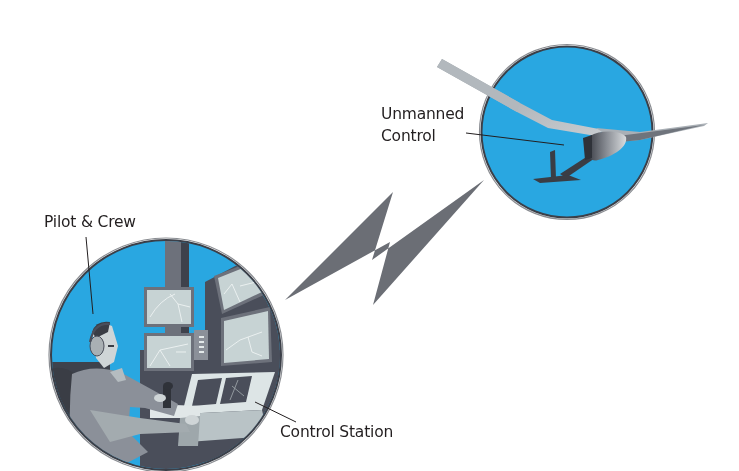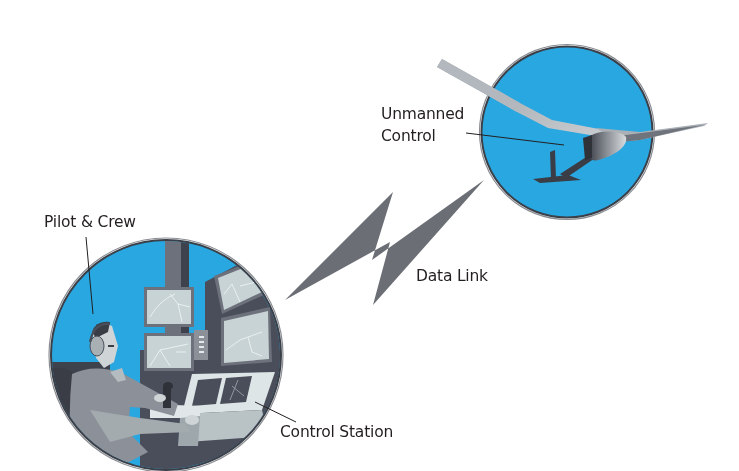--- a/index.html
+++ b/index.html
@@ -139,15 +139,14 @@
   <line x1="466" y1="101" x2="564" y2="113" stroke="#231f20" stroke-width="1"></line>
   <line x1="86" y1="205" x2="93" y2="282" stroke="#231f20" stroke-width="1"></line>
   <line x1="255" y1="370" x2="296" y2="390" stroke="#231f20" stroke-width="1"></line>
 </svg>
 
 <div class="label" id="lbl-uav">
   <div>Unmanned</div>
   <div>Control</div>
 </div>
 <div class="label" id="lbl-pilot">Pilot &amp; Crew</div>
-<div class="label" id="lbl-datalink">Data Link</div>
 <div class="label" id="lbl-control">Control Station</div>
 </div>
 
 </body></html>

